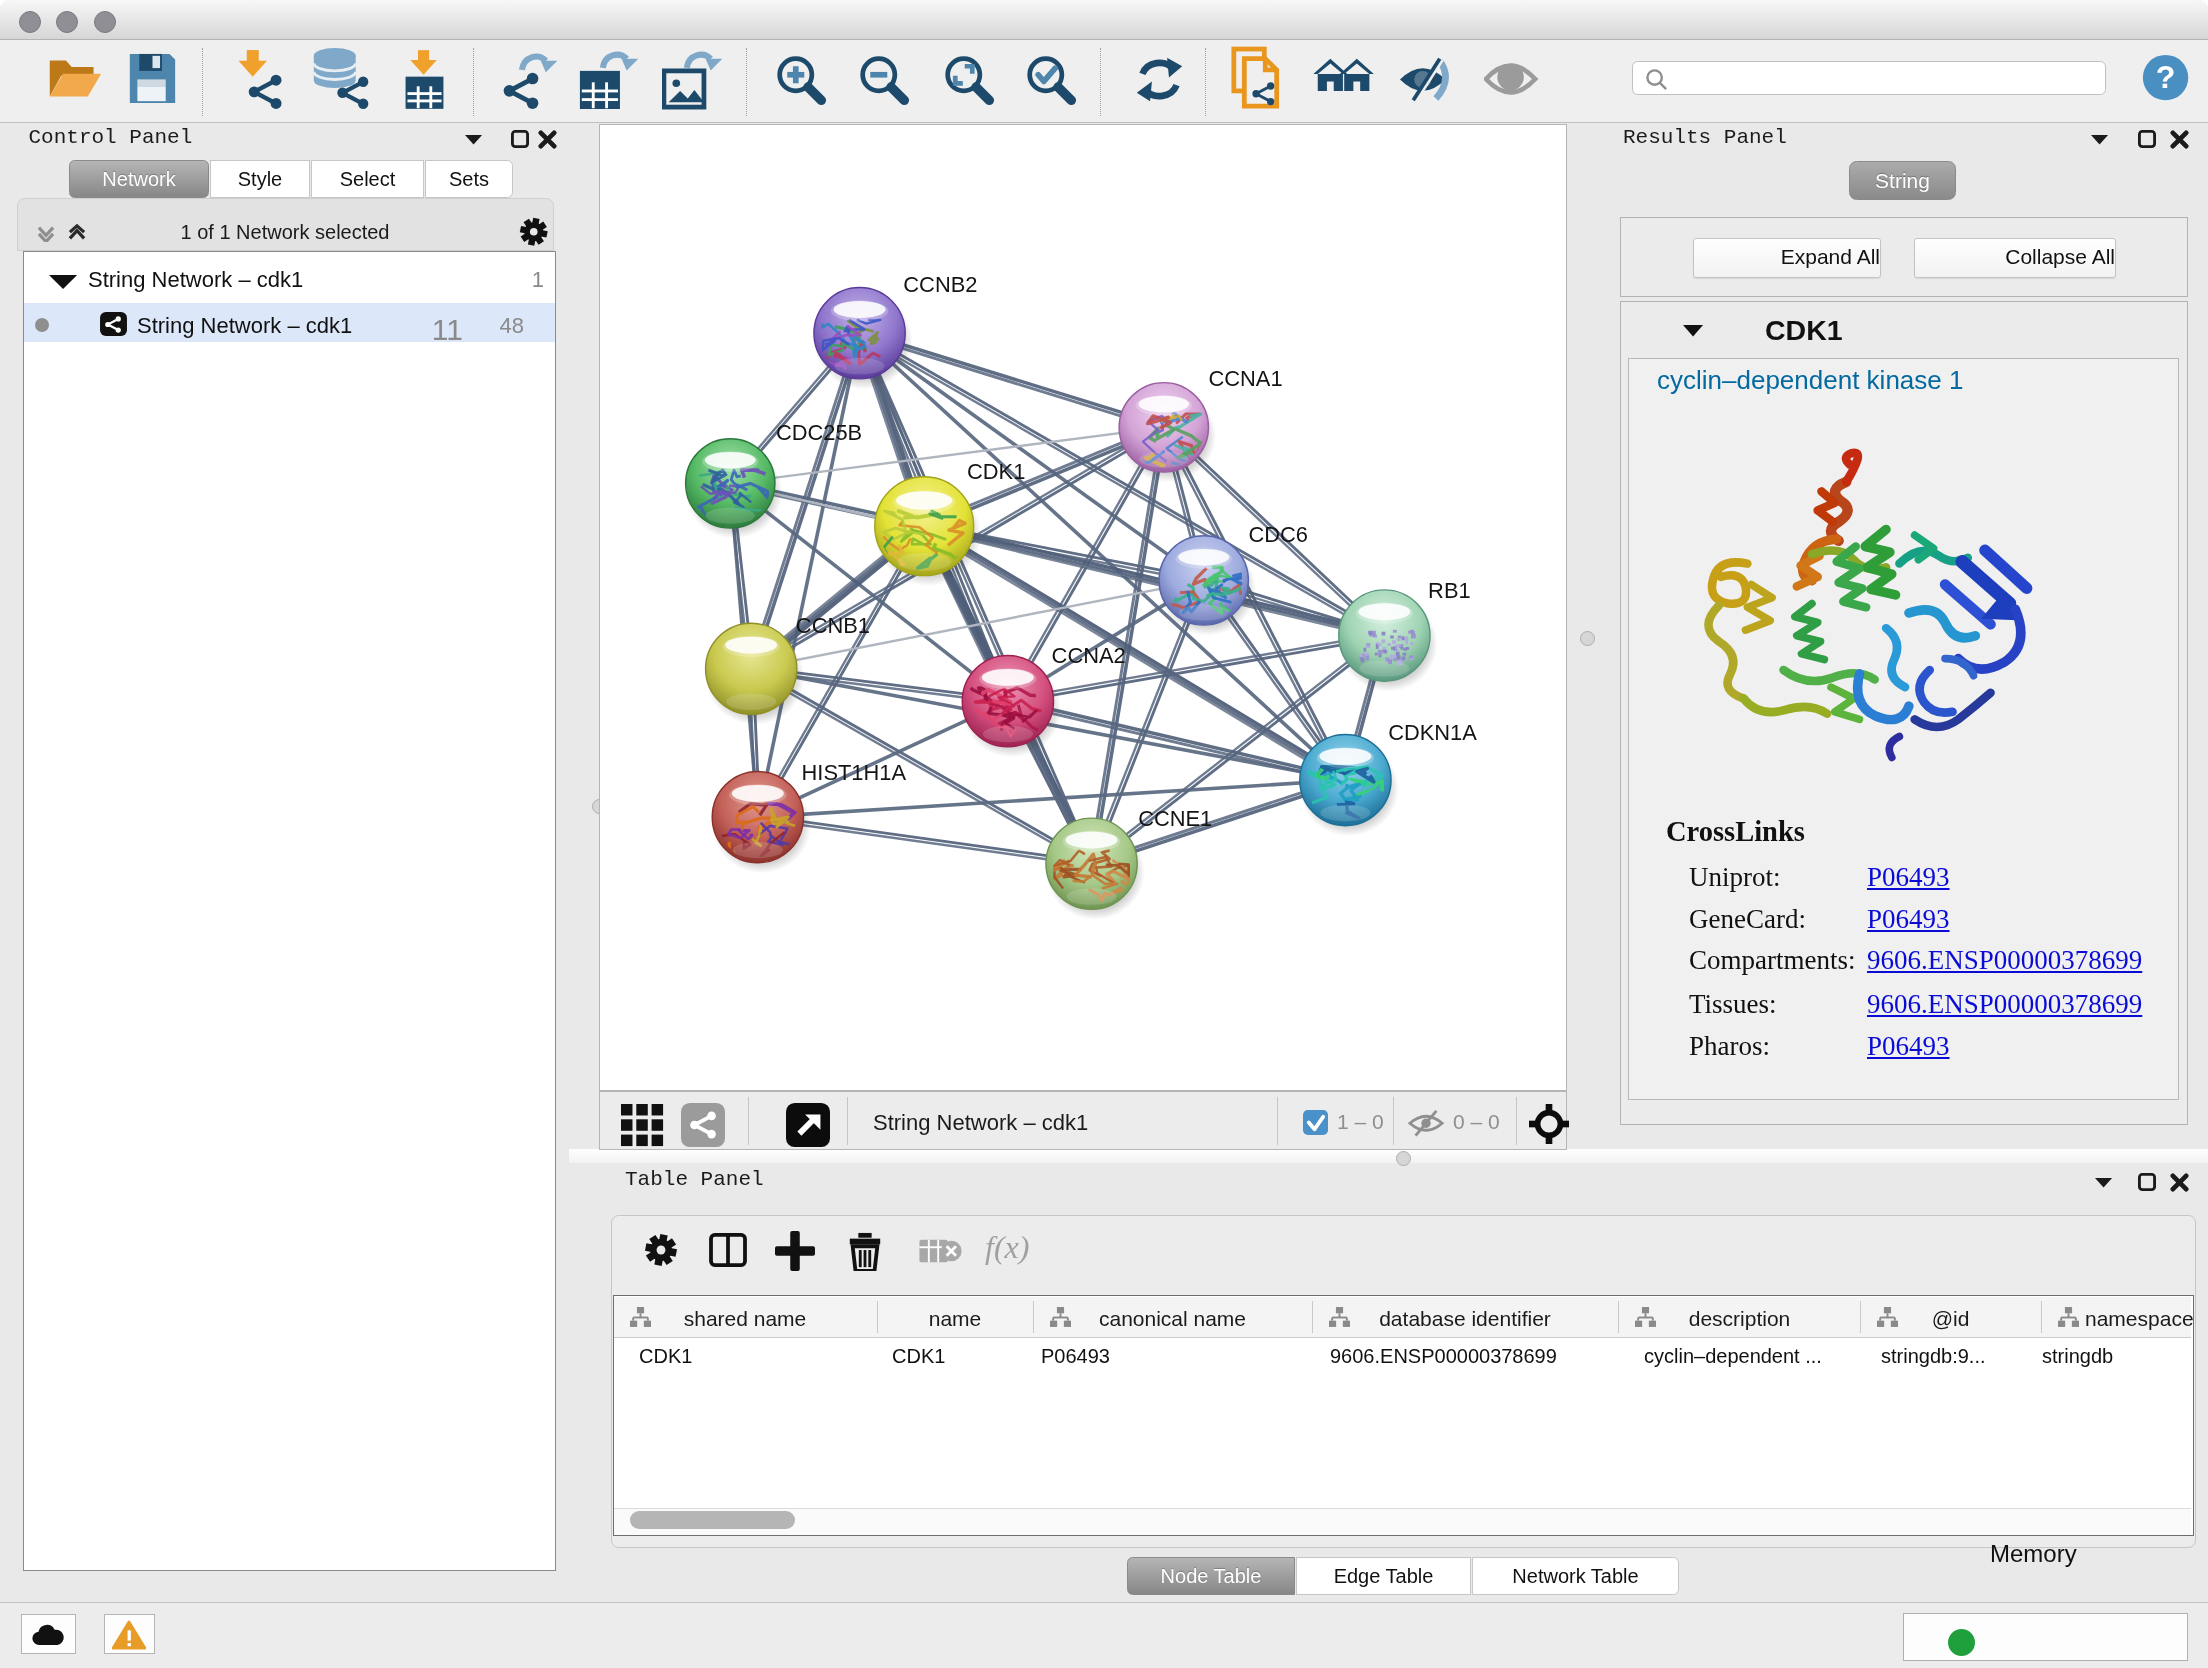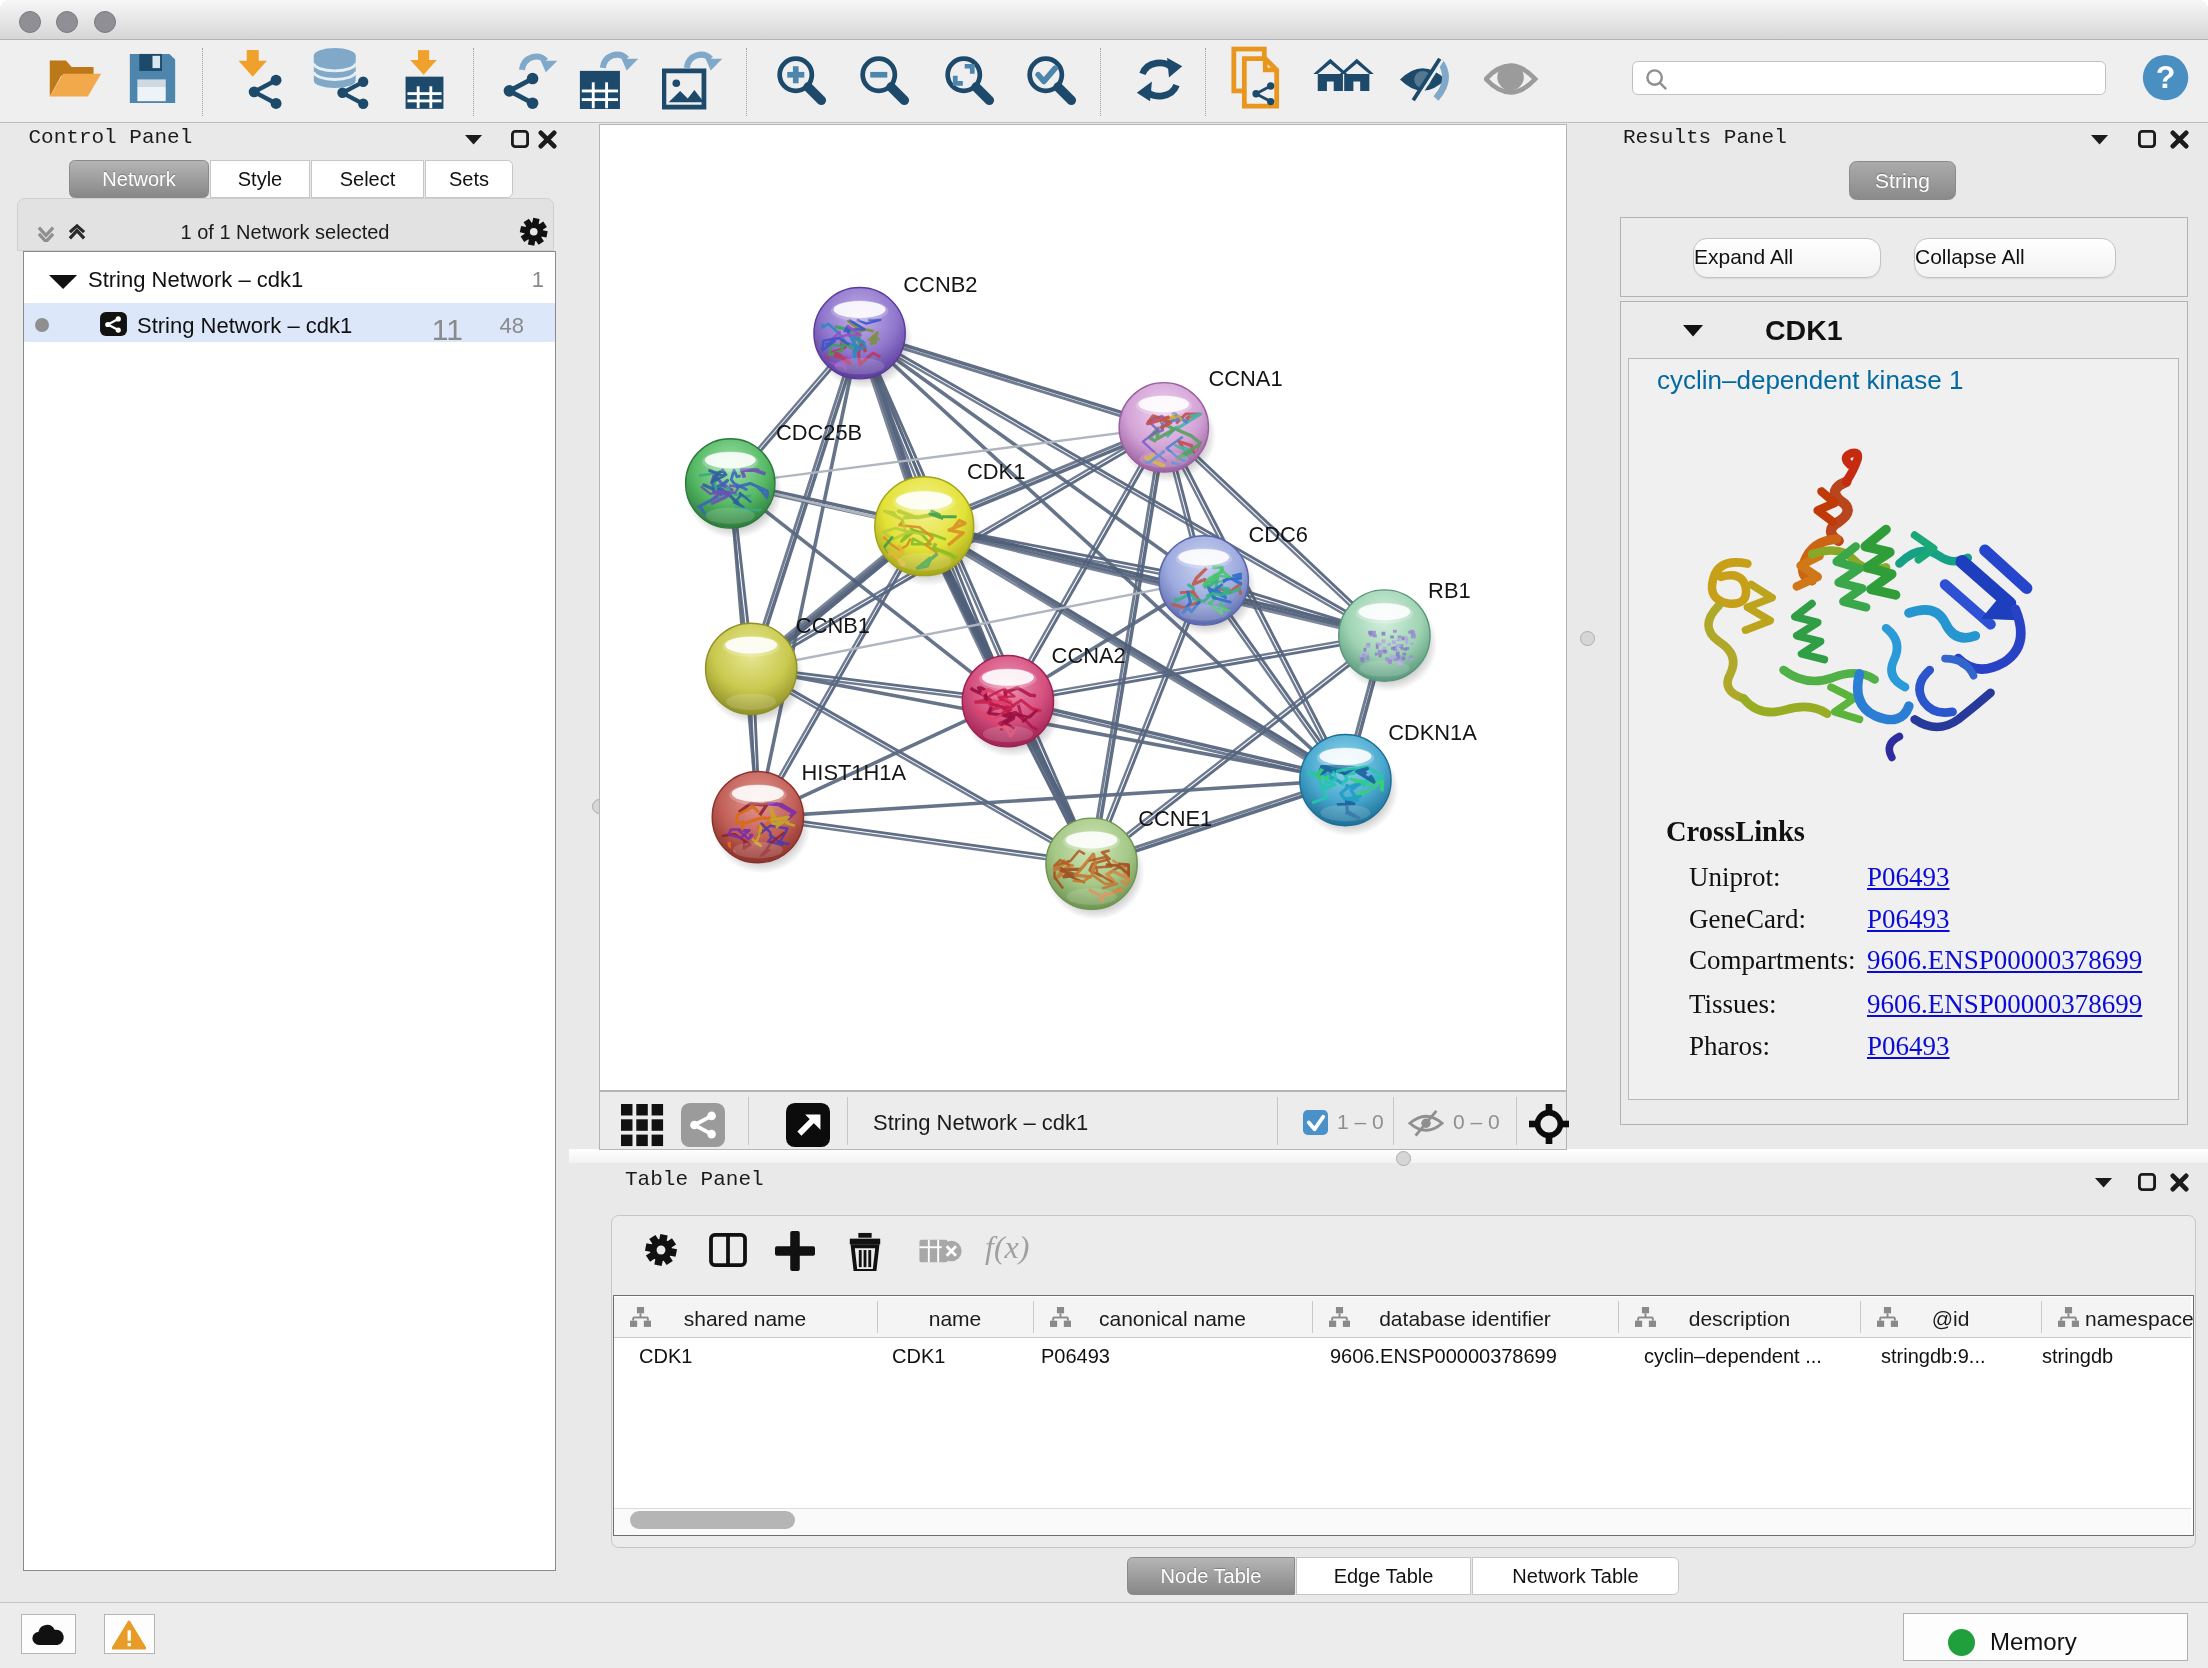--- a/index.html
+++ b/index.html
@@ -7,22 +7,22 @@
 .win{position:absolute;left:0;top:0;width:2208px;height:1668px;background:#e9e9e9;border-radius:9.5px 9.5px 0 0;overflow:hidden;}
 .abs{position:absolute;}
 .tl{position:absolute;top:10.5px;width:20px;height:20px;border-radius:50%;background:#8f8f95;border:1px solid #79797f;}
 .ttl{position:absolute;top:0;left:0;width:100%;height:39px;background:linear-gradient(#f7f7f7,#d6d6d6);border-bottom:1px solid #b3b3b3;border-radius:9.5px 9.5px 0 0;}
 .tbar{position:absolute;top:40px;left:0;width:100%;height:82px;background:#efefef;border-bottom:1px solid #bdbdbd;}
 .vsep{position:absolute;top:48px;height:68px;width:0;border-left:1.9px dotted #9f9f9f;}
 .ptitle{position:absolute;font-size:21px;color:#1b1b1b;font-family:Liberation Mono, monospace;}
 .tab{position:absolute;height:38px;box-sizing:border-box;border:1px solid #c6c6c6;background:#fff;color:#111;
  font-size:20px;text-align:center;}
 .tabsel{background:linear-gradient(#b5b5b5,#878787);color:#fff;border:1px solid #8a8a8a;text-shadow:0 -1px 1px rgba(0,0,0,.25);}
-.btn{position:absolute;background:linear-gradient(#ffffff,#f2f2f2);border:1px solid #c3c3c3;border-radius:14px;
- font-size:21px;color:#111;text-align:left;box-shadow:0 1px 1px rgba(0,0,0,.08);}
+.btn{position:absolute;background:linear-gradient(#ffffff,#f2f2f2);border:1px solid #c3c3c3;border-radius:3px;
+ font-size:21px;color:#111;text-align:right;box-shadow:0 1px 1px rgba(0,0,0,.08);}
 a.lnk{color:#0b0bd6;text-decoration:underline;}
 </style></head><body>
 <div class="win">
 
 <div class="ttl"></div>
 <div class="tl" style="left:19px;"></div>
 <div class="tl" style="left:56px;"></div>
 <div class="tl" style="left:94px;"></div>
 <div class="tbar"></div>
 <div class="vsep" style="left:202px;"></div>
@@ -933,14 +933,14 @@
       <path d="M10 22 a7 7 0 0 1 -1 -14 a9 9 0 0 1 17 -2 a6.5 6.5 0 0 1 3 16 z" fill="#111"></path>
     </svg>
 <div class="abs" style="left:104px;top:1614px;width:51px;height:40px;background:#fdfdfd;border:1px solid #b5b5b5;box-sizing:border-box;"></div>
 <svg style="position:absolute;left:112px;top:1620px;" width="34" height="30" viewBox="0 0 36 32">
       <path d="M18 2 L35 30 H1 z" fill="#e89c28" stroke="#e89c28" stroke-width="3" stroke-linejoin="round"></path>
       <rect x="16.5" y="11" width="3.5" height="11" fill="#fff"></rect>
       <rect x="16.5" y="24.5" width="3.5" height="3.5" fill="#fff"></rect>
     </svg>
 <div class="abs" style="left:1903px;top:1613px;width:285px;height:48px;background:#fdfdfd;border:1px solid #b0b0b0;box-sizing:border-box;"></div>
 <div class="abs" style="left:1948px;top:1629px;width:27px;height:27px;border-radius:50%;background:#1fa03c;"></div>
-<div class="abs" style="left:1990px;top:1628px;font-size:24px;color:#111;">Memory</div>
+<div class="abs" style="left:1990px;top:1540px;font-size:24px;color:#111;">Memory</div>
 </div>
 
 </body></html>

